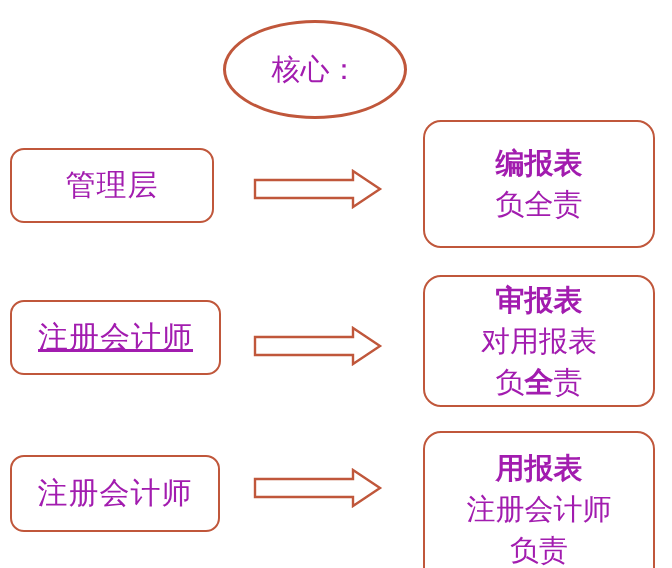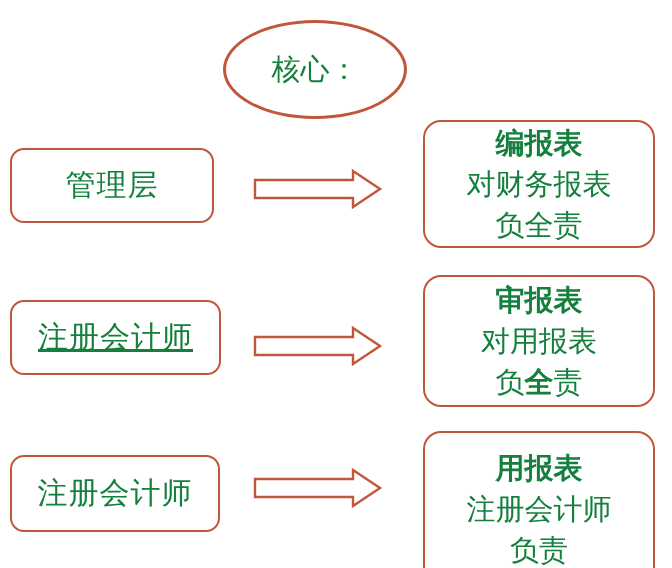--- a/index.html
+++ b/index.html
@@ -2,21 +2,21 @@
 <html><head>
 <meta charset="utf-8">
 <style>
   html, body { margin: 0; padding: 0; background: #ffffff; }
   .canvas {
     position: relative;
     width: 672px;
     height: 568px;
     background: #ffffff;
     font-family: "DejaVu Serif", "Liberation Serif", serif;
-    color: #15803d;
+    color: #a21caf;
     overflow: hidden;
   }
   .shape {
     position: absolute;
     box-sizing: border-box;
     background: #ffffff;
     border: 2px solid #c0573b;
     display: flex;
     align-items: center;
     justify-content: center;
@@ -71,21 +71,20 @@
   </div>
 
   <div class="arrow" style="left:253px; top:169px; width:130px; height:40px;">
     <svg width="130" height="40" viewBox="0 0 130 40">
       <polygon points="2,11 100,11 100,2 127,20 100,38 100,29 2,29" fill="#ffffff" stroke="#c0573b" stroke-width="2.4" stroke-linejoin="miter"></polygon>
     </svg>
   </div>
 
   <div class="shape result-box" style="left:423px; top:120px; width:232px; height:128px;text-align:right;">
     <div class="line result-title">编报表</div>
-    <div class="line">对财务报表</div>
     <div class="line">负全责</div>
   </div>
 
   <div class="shape roundrect" style="left:10px; top:300px; width:211px; height:75px;text-decoration:underline;">
     <div class="actor-label">注册会计师</div>
   </div>
 
   <div class="arrow" style="left:253px; top:326px; width:130px; height:40px;">
     <svg width="130" height="40" viewBox="0 0 130 40">
       <polygon points="2,11 100,11 100,2 127,20 100,38 100,29 2,29" fill="#ffffff" stroke="#c0573b" stroke-width="2.4" stroke-linejoin="miter"></polygon>

